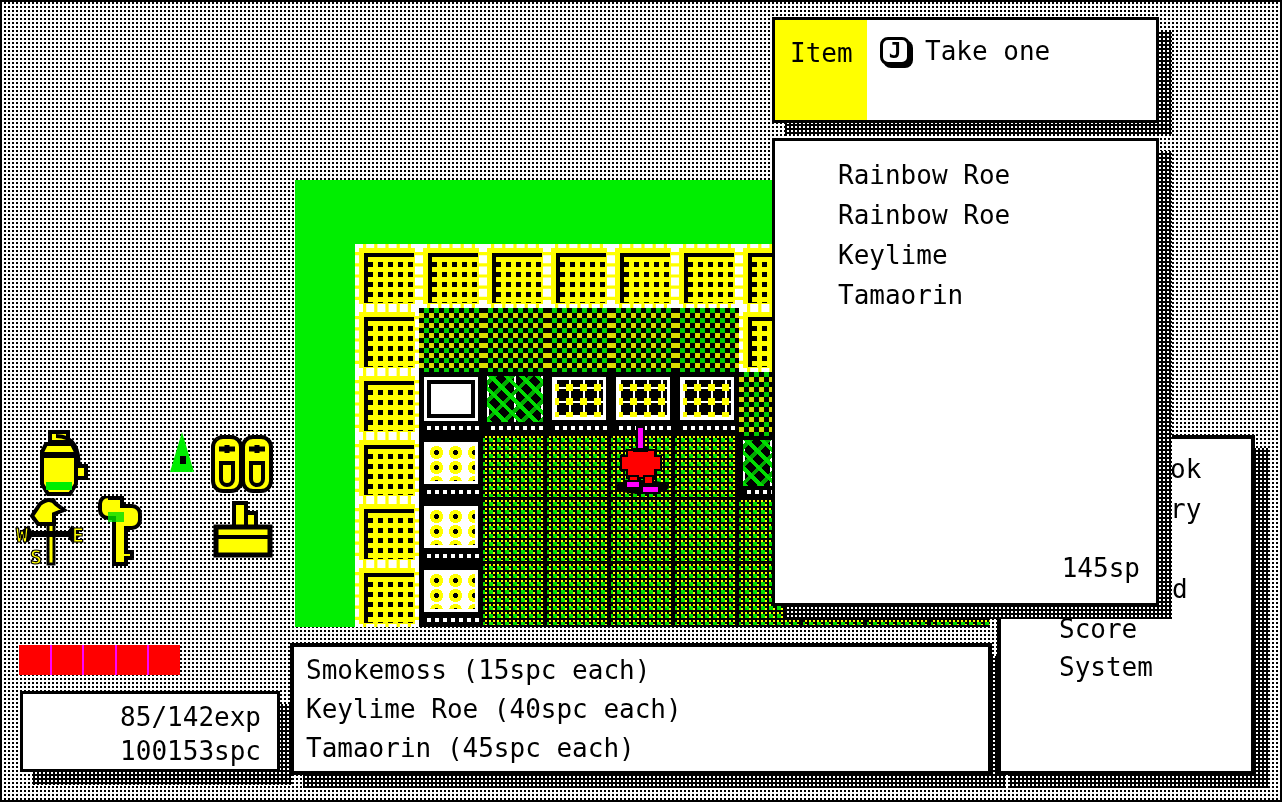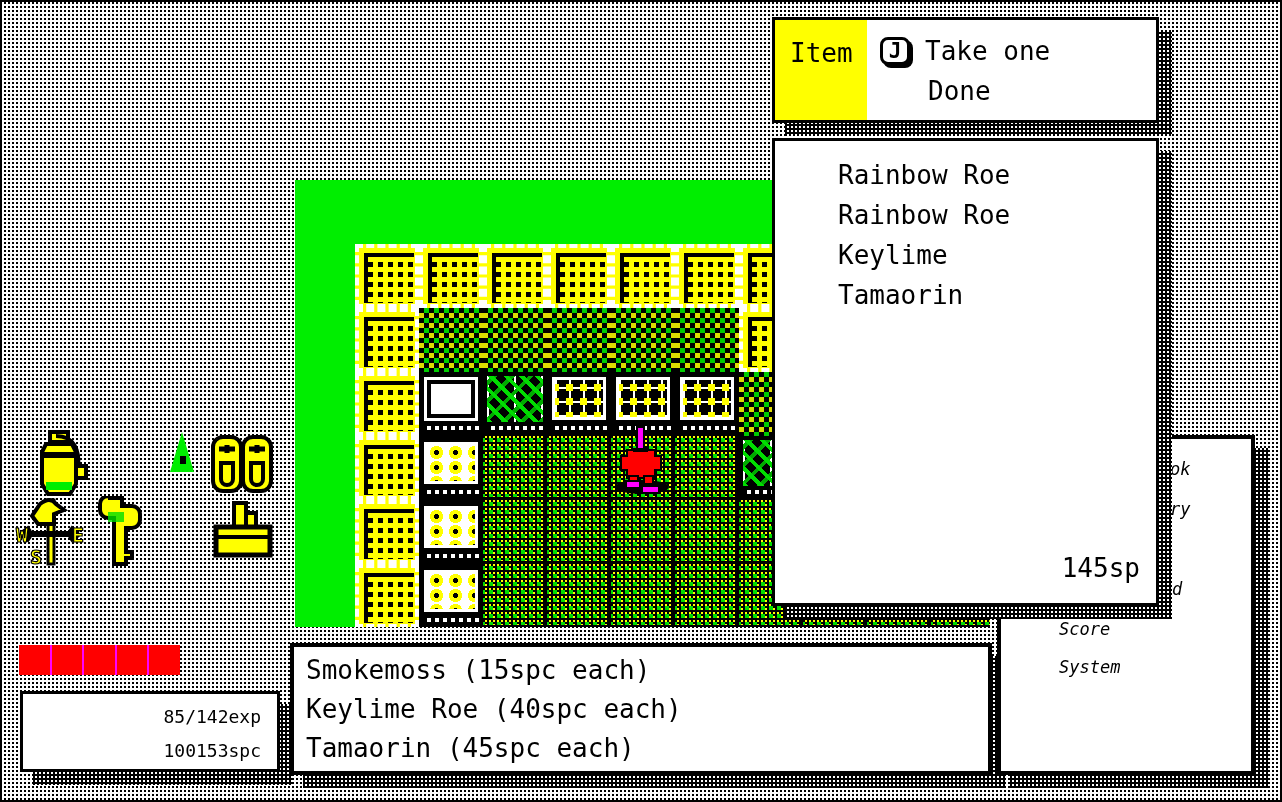--- a/index.html
+++ b/index.html
@@ -34,27 +34,27 @@
     width:30px;height:28px;border:3px solid #000;border-radius:8px;
     background:#fff;font-weight:bold;font-size:21px;line-height:1;
     box-shadow:3px 3px 0 0 #000;margin-right:15px;
   }
   .opt2{margin-left:48px;}
   
   .held-list{padding:14px 0 0 63px;}
   .tot-label{position:absolute;left:15px;bottom:15px;}
   .tot-value{position:absolute;right:16px;bottom:15px;}
   
-  #back-panel{position:absolute;background:#fff;border:4px solid #000;font-size:17px;font-style:italic;}
+  #back-panel{position:absolute;background:#fff;border:4px solid #000;font-size:26px;}
   #back-panel span{position:absolute;line-height:26px;}
   
   #message-box{position:absolute;background:#fff;border:4px solid #000;
     font-size:26px;line-height:39px;padding:4px 0 0 12px;}
   #stats-box{position:absolute;background:#fff;border:3px solid #000;
-    font-size:18px;line-height:34px;text-align:right;padding:6px 16px 0 0;}
+    font-size:26px;line-height:34px;text-align:right;padding:6px 16px 0 0;}
   
   #hp-bar{position:absolute;display:flex;gap:2px;background:var(--magenta);}
   .hp-seg{flex:1;background:var(--red);}
   
   #map{position:absolute;left:293px;top:178px;width:695px;height:447px;
        background:var(--green);overflow:hidden;z-index:1;}
   #tiles{position:absolute;left:60px;top:64px;width:640px;height:384px;
          display:grid;grid-template-columns:repeat(10,64px);grid-template-rows:repeat(6,64px);}
   .tile{position:relative;width:64px;height:64px;}
   .t-crate{background:var(--yellow);}
@@ -282,19 +282,16 @@
   <div class="shadow z4" style="left:783px;top:28px;width:387px;height:106px"></div>
   <div class="win z5" style="left:770px;top:15px;width:387px;height:106px">
     <div class="label-col">
       <div>Item</div>
     </div>
     <div class="win-content menu-lines">
       <div class="menu-row">
         <span class="keycap">J</span>
         <span>Take one</span>
       </div>
-      <div class="menu-row">
-        <span class="opt2">Done</span>
-      </div>
     </div>
   </div>
 
 </div>
 
 </body></html>

